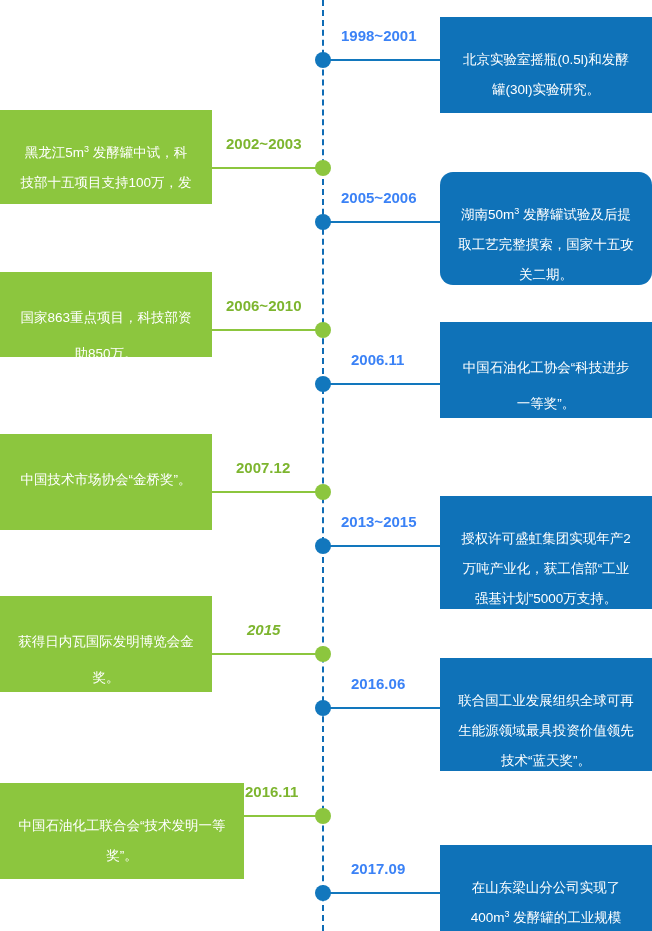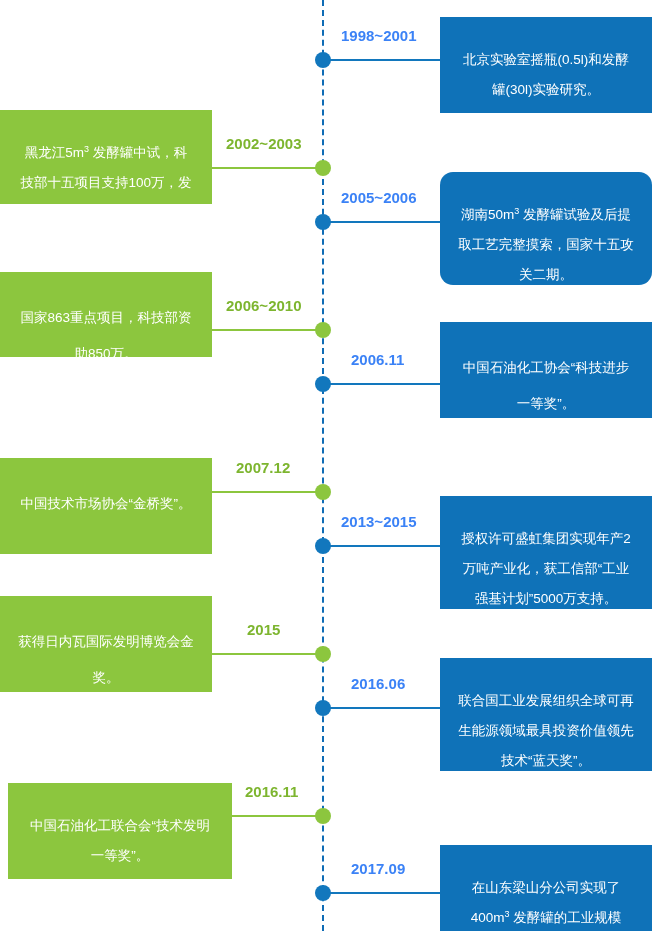--- a/index.html
+++ b/index.html
@@ -116,49 +116,49 @@
   <div class="node" style="top:376px;"></div>
   <div class="connector blue" style="left:323px; top:383px; width:117px;"></div>
   <div class="date blue" style="left:351px; top:351px;">2006.11</div>
   <div class="card blue" style="left:440px; top:322px; width:212px; height:96px; line-height:36px;">
     <span>中国石油化工协会“科技进步一等奖”。</span>
   </div>
 
   <div class="node green" style="top:484px;"></div>
   <div class="connector green" style="left:212px; top:491px; width:111px;"></div>
   <div class="date green" style="left:236px; top:459px;">2007.12</div>
-  <div class="card green" style="left:0px; top:434px; width:212px; height:96px; line-height:36px;margin-top:24px;">
+  <div class="card green" style="left:0px; top:434px; width:212px; height:96px; line-height:36px;">
     <span>中国技术市场协会“金桥奖”。</span>
   </div>
 
   <div class="node" style="top:538px;"></div>
   <div class="connector blue" style="left:323px; top:545px; width:117px;"></div>
   <div class="date blue" style="left:341px; top:513px;">2013~2015</div>
   <div class="card blue" style="left:440px; top:496px; width:212px; height:113px;">
     <span>授权许可盛虹集团实现年产2万吨产业化，获工信部“工业强基计划”5000万支持。</span>
   </div>
 
   <div class="node green" style="top:646px;"></div>
   <div class="connector green" style="left:212px; top:653px; width:111px;"></div>
-  <div class="date green" style="left:247px; top:621px;">2015</div>
+  <div class="date green" style="left:247px; top:621px;font-style:italic;">2015</div>
   <div class="card green" style="left:0px; top:596px; width:212px; height:96px; line-height:36px;">
     <span>获得日内瓦国际发明博览会金奖。</span>
   </div>
 
   <div class="node" style="top:700px;"></div>
   <div class="connector blue" style="left:323px; top:707px; width:117px;"></div>
   <div class="date blue" style="left:351px; top:675px;">2016.06</div>
   <div class="card blue" style="left:440px; top:658px; width:212px; height:113px;">
     <span>联合国工业发展组织全球可再生能源领域最具投资价值领先技术“蓝天奖”。</span>
   </div>
 
   <div class="node green" style="top:808px;"></div>
   <div class="connector green" style="left:212px; top:815px; width:111px;"></div>
   <div class="date green" style="left:245px; top:783px;">2016.11</div>
-  <div class="card green" style="left:8px; top:783px; width:224px; height:96px;">
+  <div class="card green" style="left:0px; top:783px; width:244px; height:96px;">
     <span>中国石油化工联合会“技术发明一等奖”。</span>
   </div>
 
   <div class="node" style="top:885px;"></div>
   <div class="connector blue" style="left:323px; top:892px; width:117px;"></div>
   <div class="date blue" style="left:351px; top:860px;">2017.09</div>
   <div class="card blue" style="left:440px; top:845px; width:212px; height:86px;">
     <span>在山东梁山分公司实现了400m<sup>3</sup> 发酵罐的工业规模</span>
   </div>
 

